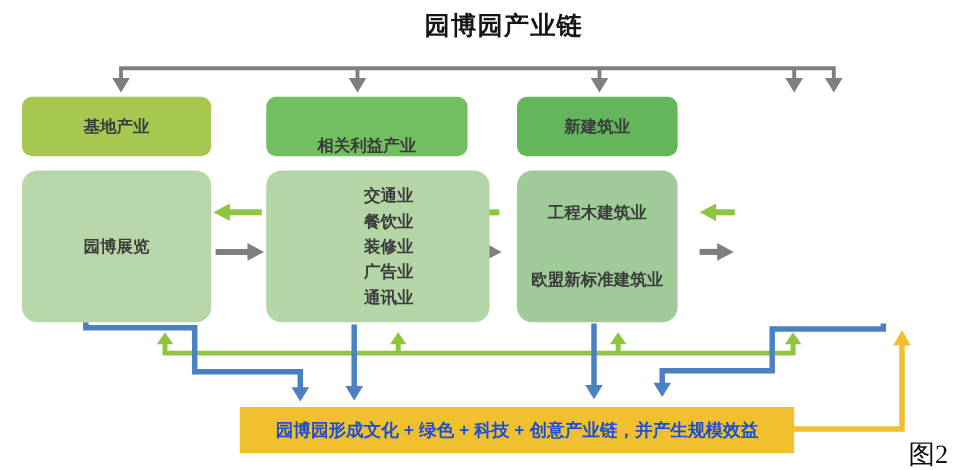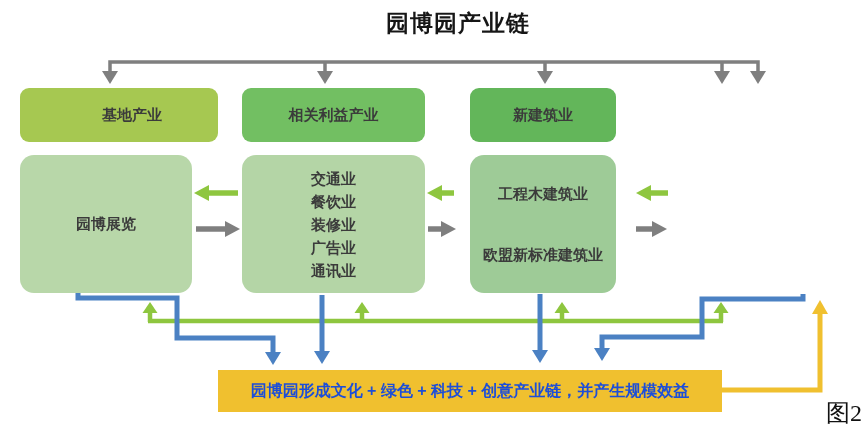--- a/index.html
+++ b/index.html
@@ -18,23 +18,23 @@
   }
   .cbox{
     position:absolute;top:155px;height:138px;border-radius:14px;
     display:flex;flex-direction:column;align-items:center;justify-content:center;
     font-size:15px;font-weight:600;text-align:center;
   }
   .col1{left:20px;width:172px;}
   .col2{left:242px;width:183px;}
   .col3{left:470px;width:146px;}
   .col4{left:672px;width:176px;}
-  .h1{background:var(--header1);padding-left:26px;} .h2{background:var(--header2);}
+  .h1{background:var(--header1);} .h2{background:var(--header2);align-items:flex-end;}
   .h3{background:var(--header3);} .h4{background:var(--header4);}
-  .c1{background:var(--content1);} .c2{background:var(--content2);}
+  .c1{background:var(--content1);} .c2{background:var(--content2);padding-left:20px;}
   .c3{background:var(--content3);gap:35px;} .c4{background:var(--content4);}
   .c2 span{line-height:23px;} .c3 span{line-height:26px;} .c4 span{line-height:27px;}
   .result{
     position:absolute;left:218px;top:370px;width:504px;height:42px;
     background:var(--result);display:flex;align-items:center;justify-content:center;
     font-size:16px;font-weight:700;color:#1d4ed8;
   }
   .caption{
     position:absolute;right:6px;top:397px;
     font-family:"Liberation Serif","DejaVu Serif",serif;

